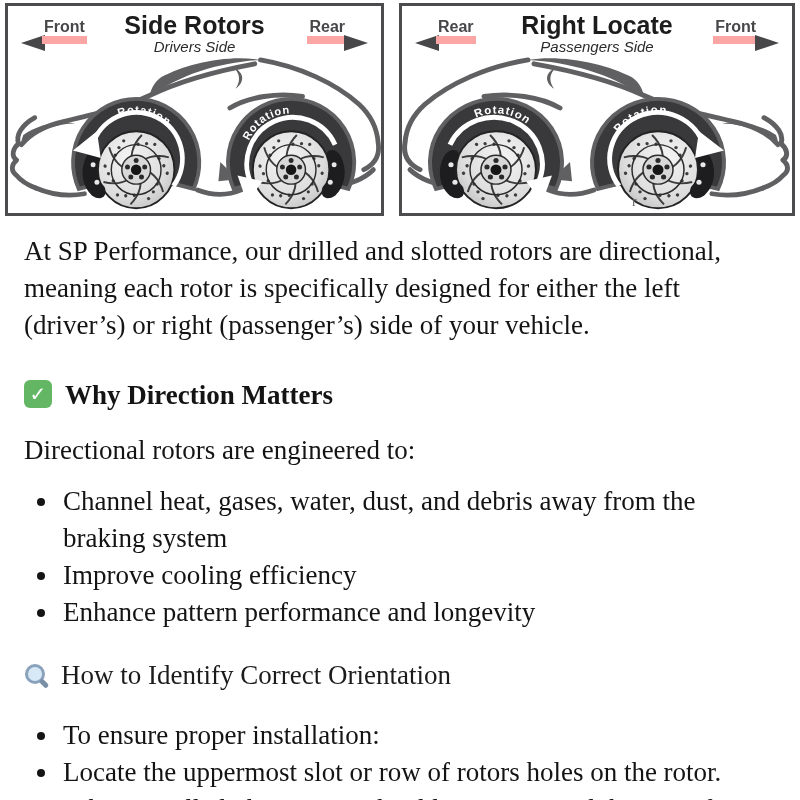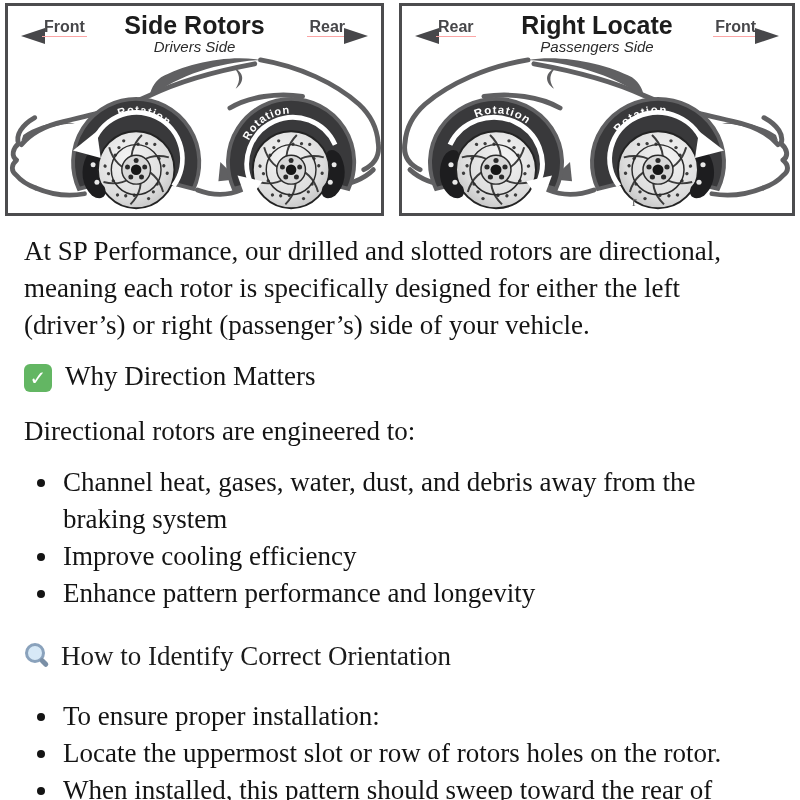--- a/index.html
+++ b/index.html
@@ -17,36 +17,36 @@
   .panel-header { position:absolute; top:5px; left:7px; right:7px; height:56px;
                   pointer-events:none; }
   .title-wrap { position:absolute; left:0; right:0; top:1px; text-align:center;
                 font-family:"Liberation Sans", sans-serif; }
   .panel-title { font-size:25px; font-weight:bold; color:#1c1c1c; line-height:1.05; }
   .panel-sub   { font-size:15px; font-weight:normal; font-style:italic; color:#2a2a2a; }
 
   .dir { position:absolute; display:flex; align-items:flex-end;
          font-family:"Liberation Sans", sans-serif; font-weight:bold;
          font-size:16px; color:#47474a; }
-  .dir .txt { border-bottom:1px solid #fca5a5; padding:0 2px 1px; line-height:1; }
+  .dir .txt { border-bottom:8px solid #fca5a5; padding:0 2px 1px; line-height:1; }
   .tri { width:0; height:0; border-top:8px solid transparent;
          border-bottom:8px solid transparent; margin-bottom:-7px; }
   .tri.l { border-right:24px solid #47474a; margin-right:-3px; }
   .tri.r { border-left:24px solid #47474a;  margin-left:-3px; }
   .dir.pos-l { left:6px; top:8px; }
   .dir.pos-r { right:6px; top:8px; }
 
   .stray { position:absolute; left:230px; top:188px; font-size:14px; color:#6a6a6a; }
 
   
   article { padding:0 24px; }
   .intro { font-size:27px; line-height:37px; margin-top:13px; width:752px; }
-  h2.sec { display:flex; align-items:flex-end; gap:13px;
-           font-size:27px; font-weight:normal; margin-top:17px; }
-  h3.sec { display:flex; gap:10px;
+  h2.sec { display:flex; align-items:flex-start; gap:13px;
+           font-size:27px; font-weight:bold; margin-top:36px; }
+  h3.sec { display:flex; align-items:center; gap:10px;
            font-size:27px; font-weight:normal; color:#1b1b1b; margin-top:29px; }
   .lead { font-size:27px; margin-top:24px; }
   ul { margin-top:17px; padding-left:36px; padding-right:36px;
        font-size:27px; line-height:37px; list-style-position:outside; }
   li { padding-left:3px; }
   ul.how-list { margin-top:26px; }
 
   
   .check { width:28px; height:28px; background:#63b663; border-radius:6px;
            display:inline-flex; align-items:center; justify-content:center;

